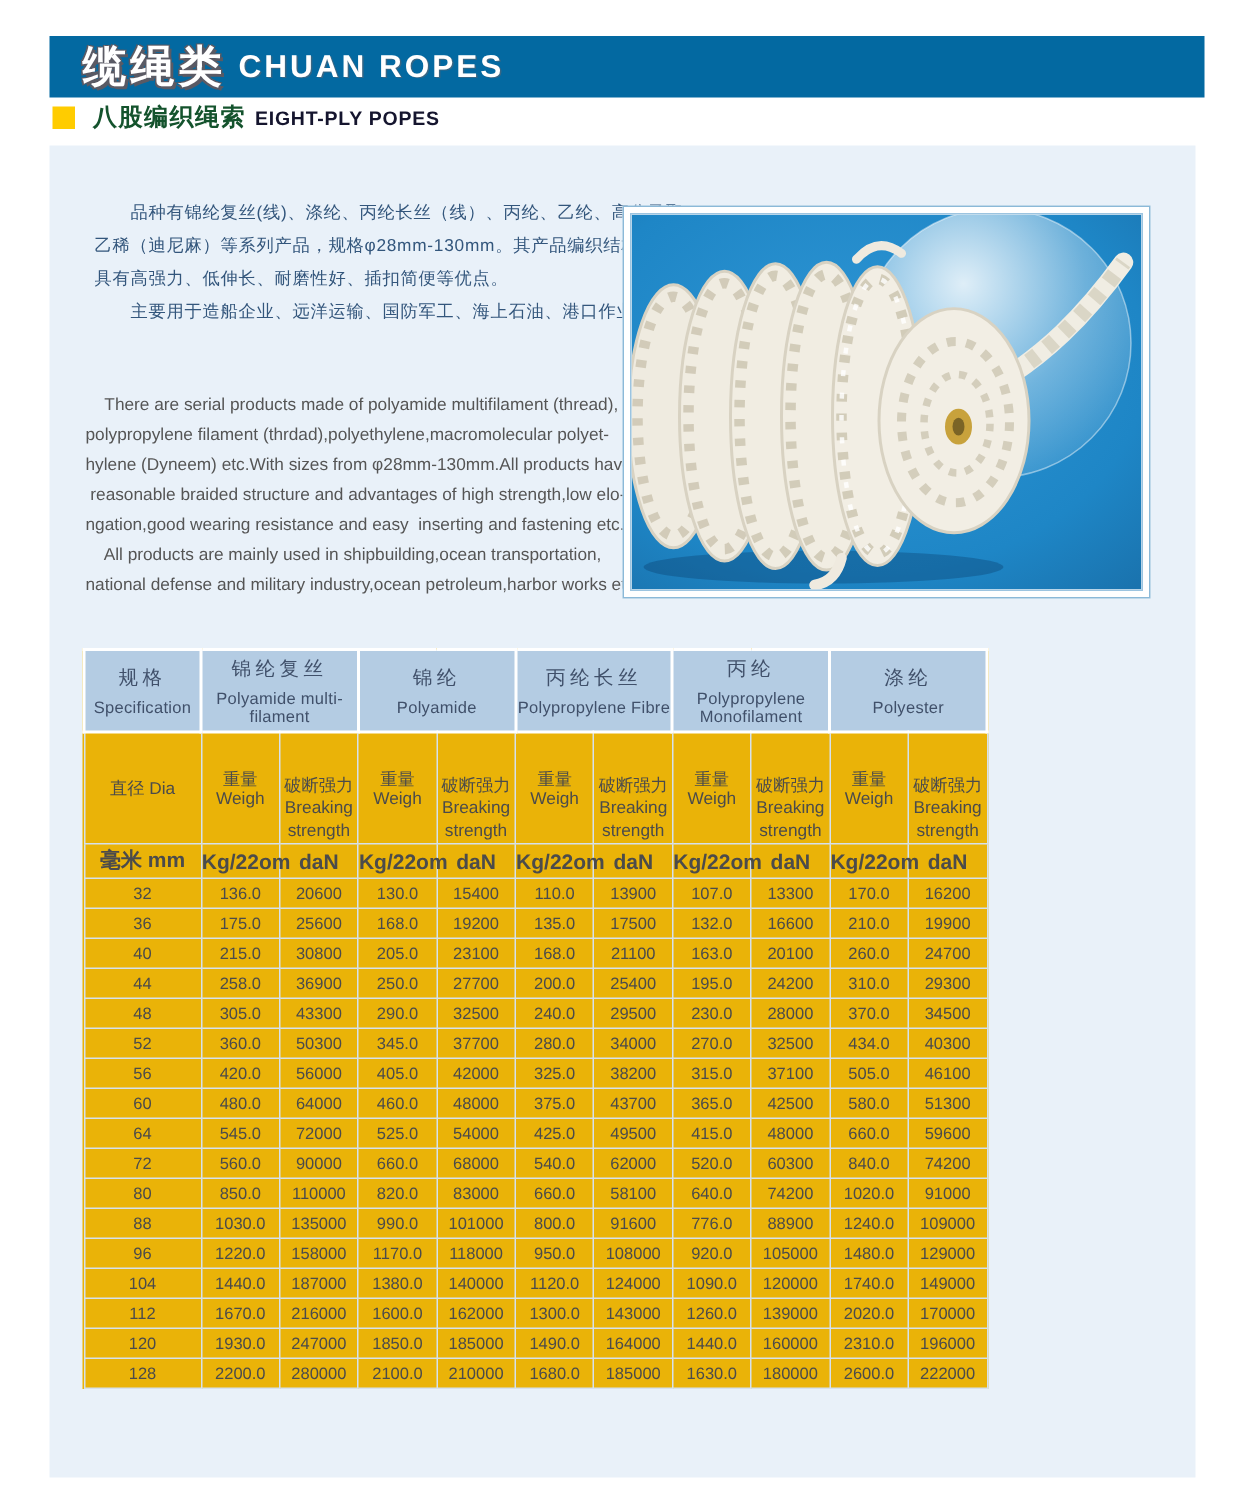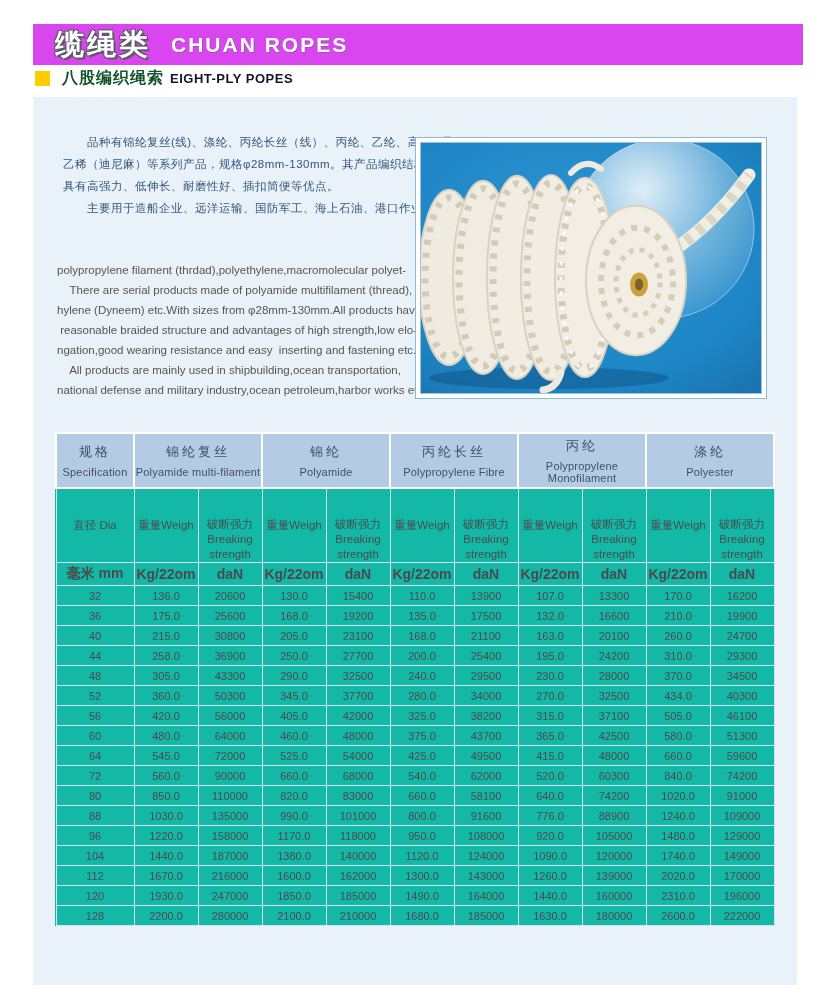--- a/index.html
+++ b/index.html
@@ -1,21 +1,21 @@
 <!DOCTYPE html>
 <html><head>
 <meta charset="utf-8">
 <style>
   html,body{margin:0;padding:0;background:#ffffff;}
   .page{position:relative;width:830px;height:1000px;background:#ffffff;overflow:hidden;
         font-family:"Liberation Sans","DejaVu Sans",sans-serif;}
 
   
-  .band{position:absolute;left:33px;top:24px;width:770px;height:41px;background:#d946ef;
-        display:flex;align-items:center;padding-left:22px;box-sizing:border-box;gap:20px;}
+  .band{position:absolute;left:33px;top:24px;width:770px;height:41px;background:#0369a1;
+        display:flex;align-items:center;padding-left:22px;box-sizing:border-box;gap:8px;}
   .title-cn{font-size:29px;font-weight:bold;color:#ffffff;letter-spacing:3px;
         text-shadow:2px 2px 0 #5a5a64,-1px -1px 0 #5a5a64,1px -1px 0 #5a5a64,-1px 1px 0 #5a5a64;}
   .title-en{font-size:21px;font-weight:bold;color:#ffffff;letter-spacing:2px;
         text-shadow:1px 1px 0 rgba(100,100,110,.55);}
 
   
   .subtitle{position:absolute;left:35px;top:69px;height:18px;display:flex;align-items:center;}
   .bullet{width:15px;height:15px;background:#ffcc00;margin-right:12px;}
   .sub-cn{font-size:16px;font-weight:bold;color:#14532d;letter-spacing:1px;}
   .sub-en{font-size:13px;font-weight:bold;color:#15152e;margin-left:6px;letter-spacing:.5px;}
@@ -28,22 +28,22 @@
   .intro-en{position:absolute;left:24px;top:163px;width:372px;font-size:11.5px;color:#555555;}
   .intro-en .tline{height:20px;line-height:20px;white-space:pre;}
 
   
   .photo{position:absolute;left:382px;top:40px;width:352px;height:262px;background:#ffffff;
          border:1px solid #8bb9d8;box-sizing:border-box;padding:4px;}
   .photo-inner{width:100%;height:100%;border:1px solid #9cc4e0;box-sizing:border-box;overflow:hidden;}
   .photo-inner svg{display:block;width:100%;height:100%;}
 
   
-  .spec-table{position:absolute;left:22px;top:335px;width:720px;border-collapse:collapse;
-              table-layout:fixed;background:#14b8a6;}
+  .spec-table{position:absolute;left:22px;top:335px;width:604px;border-collapse:collapse;
+              table-layout:fixed;background:#eab308;}
   .spec-table th,.spec-table td{border:1px solid #d5e1ed;text-align:center;padding:0;
               font-weight:normal;color:#4b4b4b;}
   .group-row th{background:#b4cce3;border:2px solid #ffffff;height:53px;color:#40506a;}
   .g-cn{display:block;font-size:13px;letter-spacing:3px;margin-bottom:5px;}
   .g-en{display:block;font-size:11px;letter-spacing:.2px;}
   .sub-row th{height:62px;font-size:11.5px;}
   .sub-row th .bk{display:inline-block;text-align:center;font-size:11.5px;line-height:15px;margin-top:28px;}
   .units-row th{height:22px;font-size:14px;font-weight:bold;}
   .spec-table tbody td{height:19px;font-size:11px;}
 </style>
@@ -65,22 +65,22 @@
 
   <div class="content">
 
     <div class="intro-cn" id="introCn">
         <div class="tline">　　品种有锦纶复丝(线)、涤纶、丙纶长丝（线）、丙纶、乙纶、高分子聚</div>
         <div class="tline">乙稀（迪尼麻）等系列产品，规格φ28mm-130mm。其产品编织结构合理，</div>
         <div class="tline">具有高强力、低伸长、耐磨性好、插扣简便等优点。</div>
         <div class="tline">　　主要用于造船企业、远洋运输、国防军工、海上石油、港口作业等领域。</div>
       </div>
     <div class="intro-en" id="introEn">
+        <div class="tline">    There are serial products made of polyamide multifilament (thread),</div>
         <div class="tline">polypropylene filament (thrdad),polyethylene,macromolecular polyet-</div>
-        <div class="tline">    There are serial products made of polyamide multifilament (thread),</div>
         <div class="tline">hylene (Dyneem) etc.With sizes from φ28mm-130mm.All products have</div>
         <div class="tline"> reasonable braided structure and advantages of high strength,low elo-</div>
         <div class="tline">ngation,good wearing resistance and easy  inserting and fastening etc.</div>
         <div class="tline">    All products are mainly used in shipbuilding,ocean transportation,</div>
         <div class="tline">national defense and military industry,ocean petroleum,harbor works etc.</div>
       </div>
 
     <div class="photo">
       <div class="photo-inner">
         <svg viewBox="0 0 340 251" preserveAspectRatio="none">

